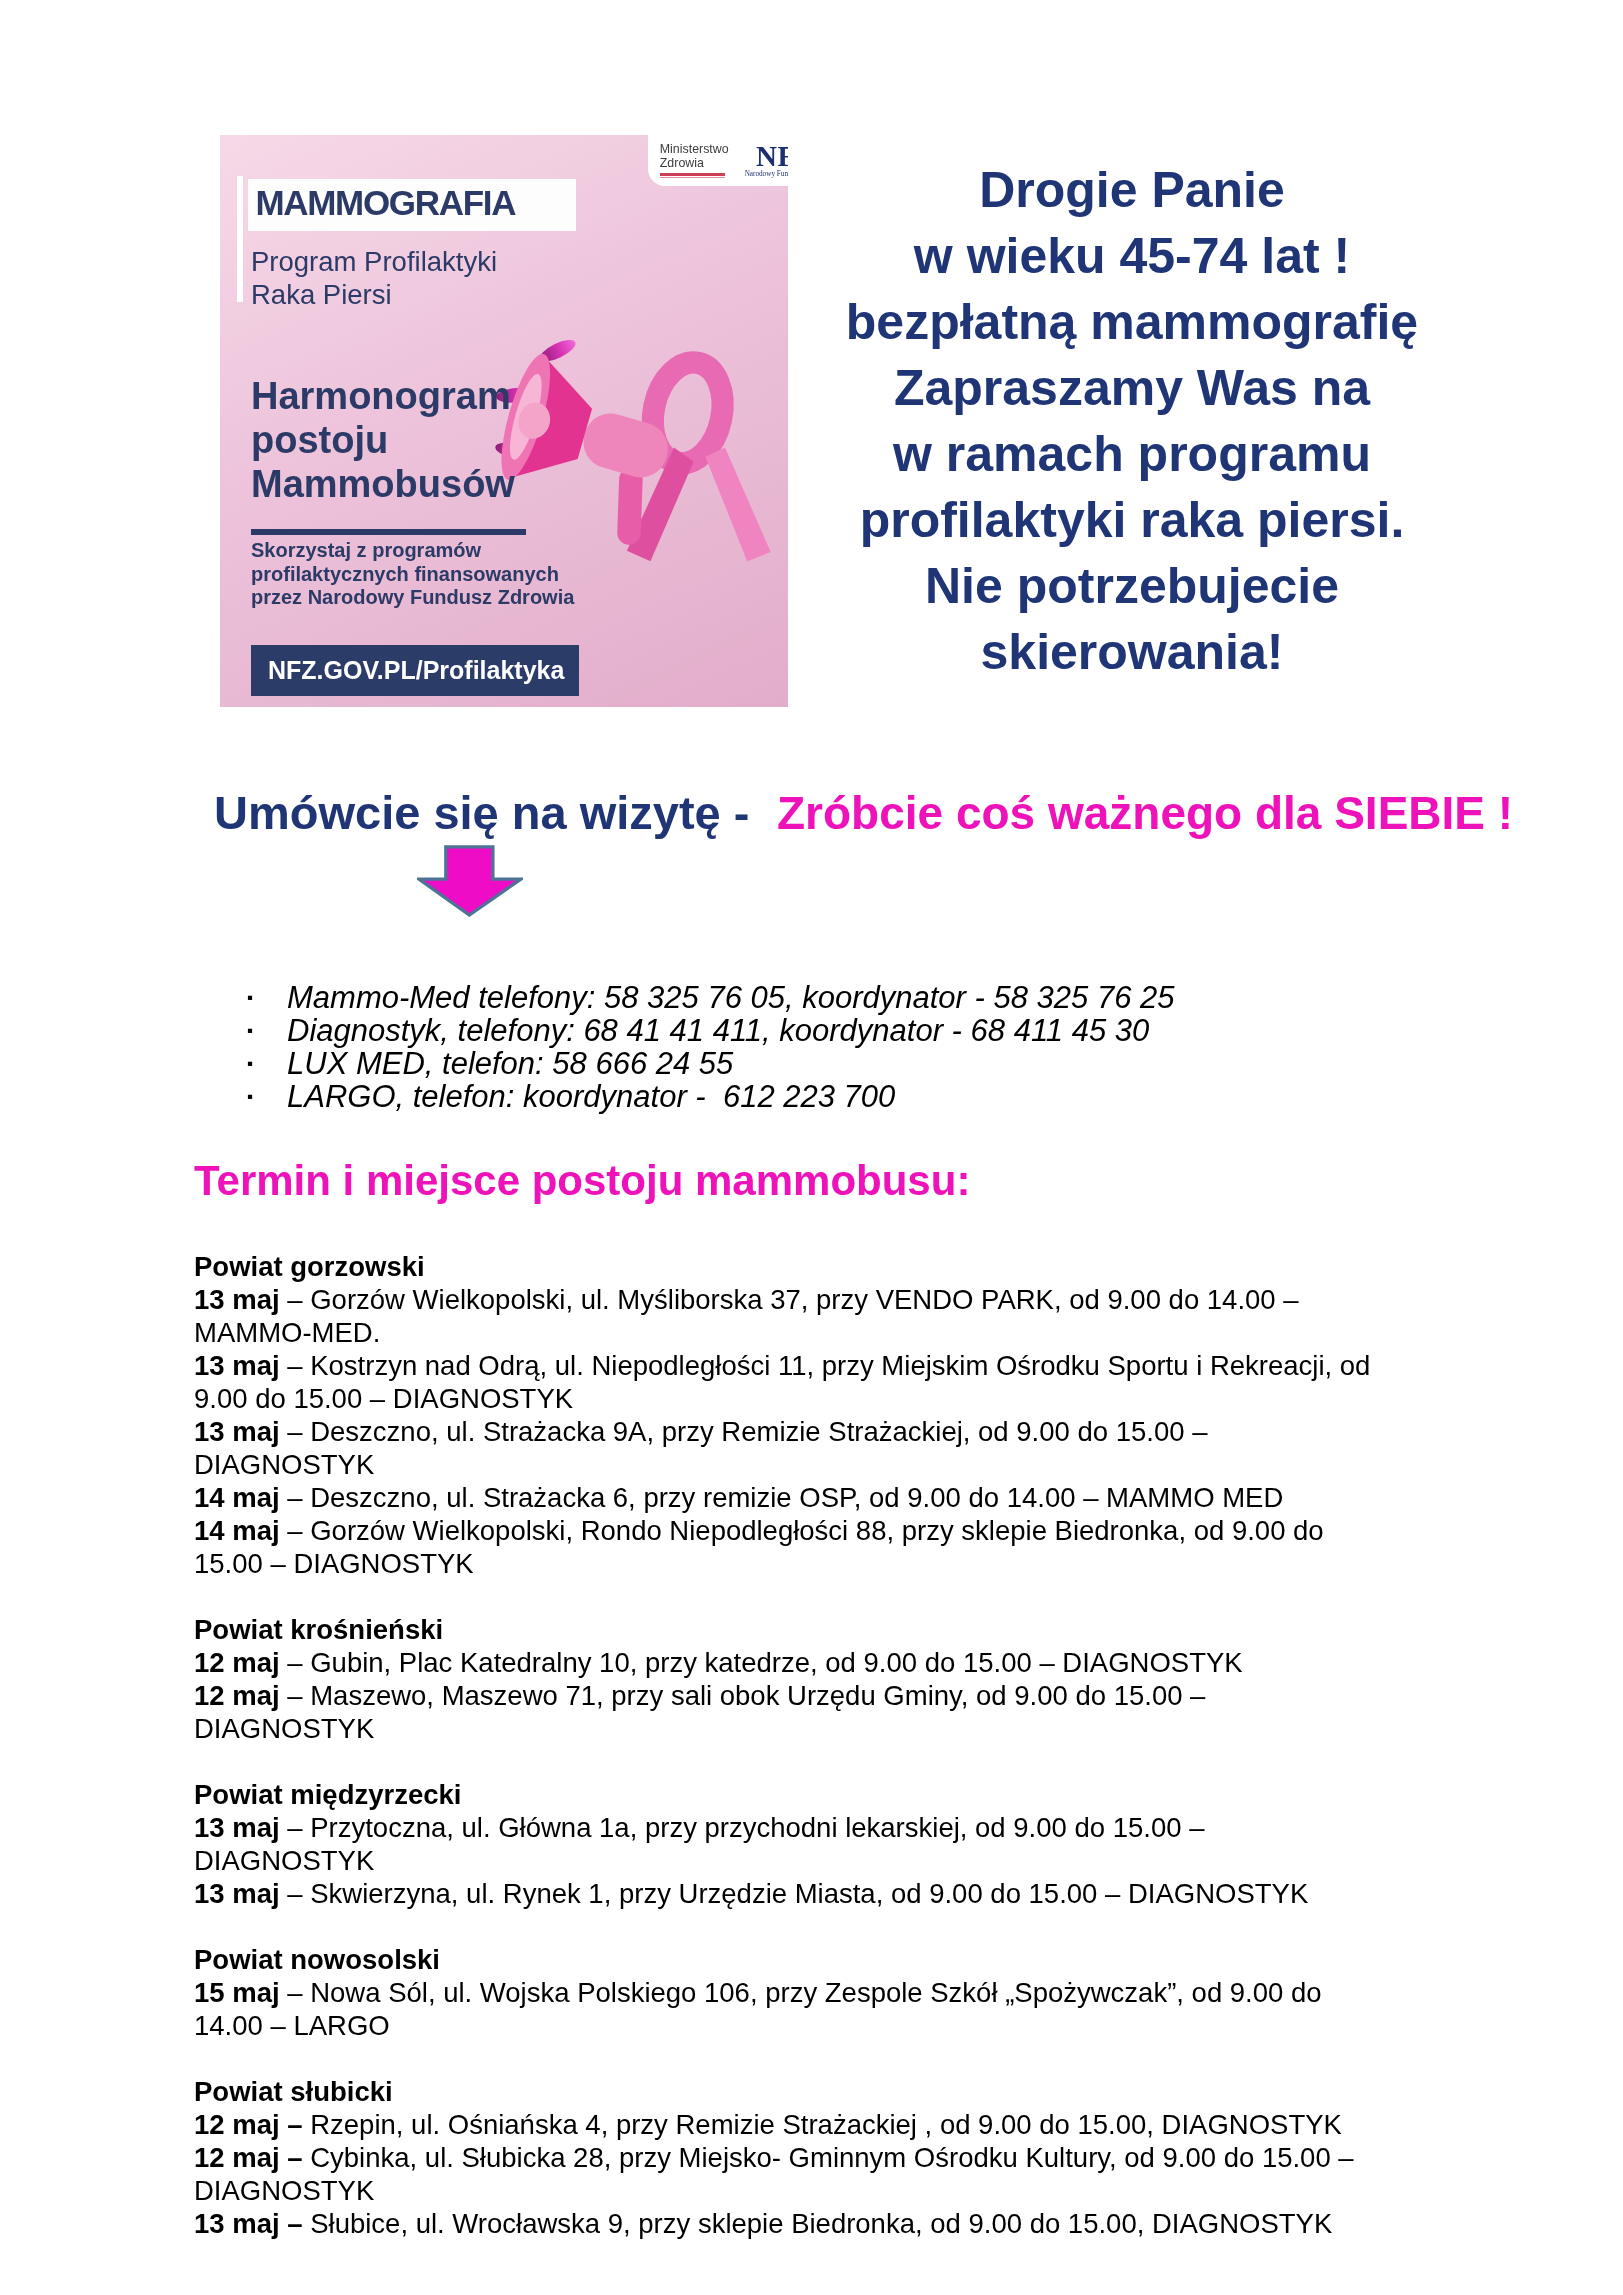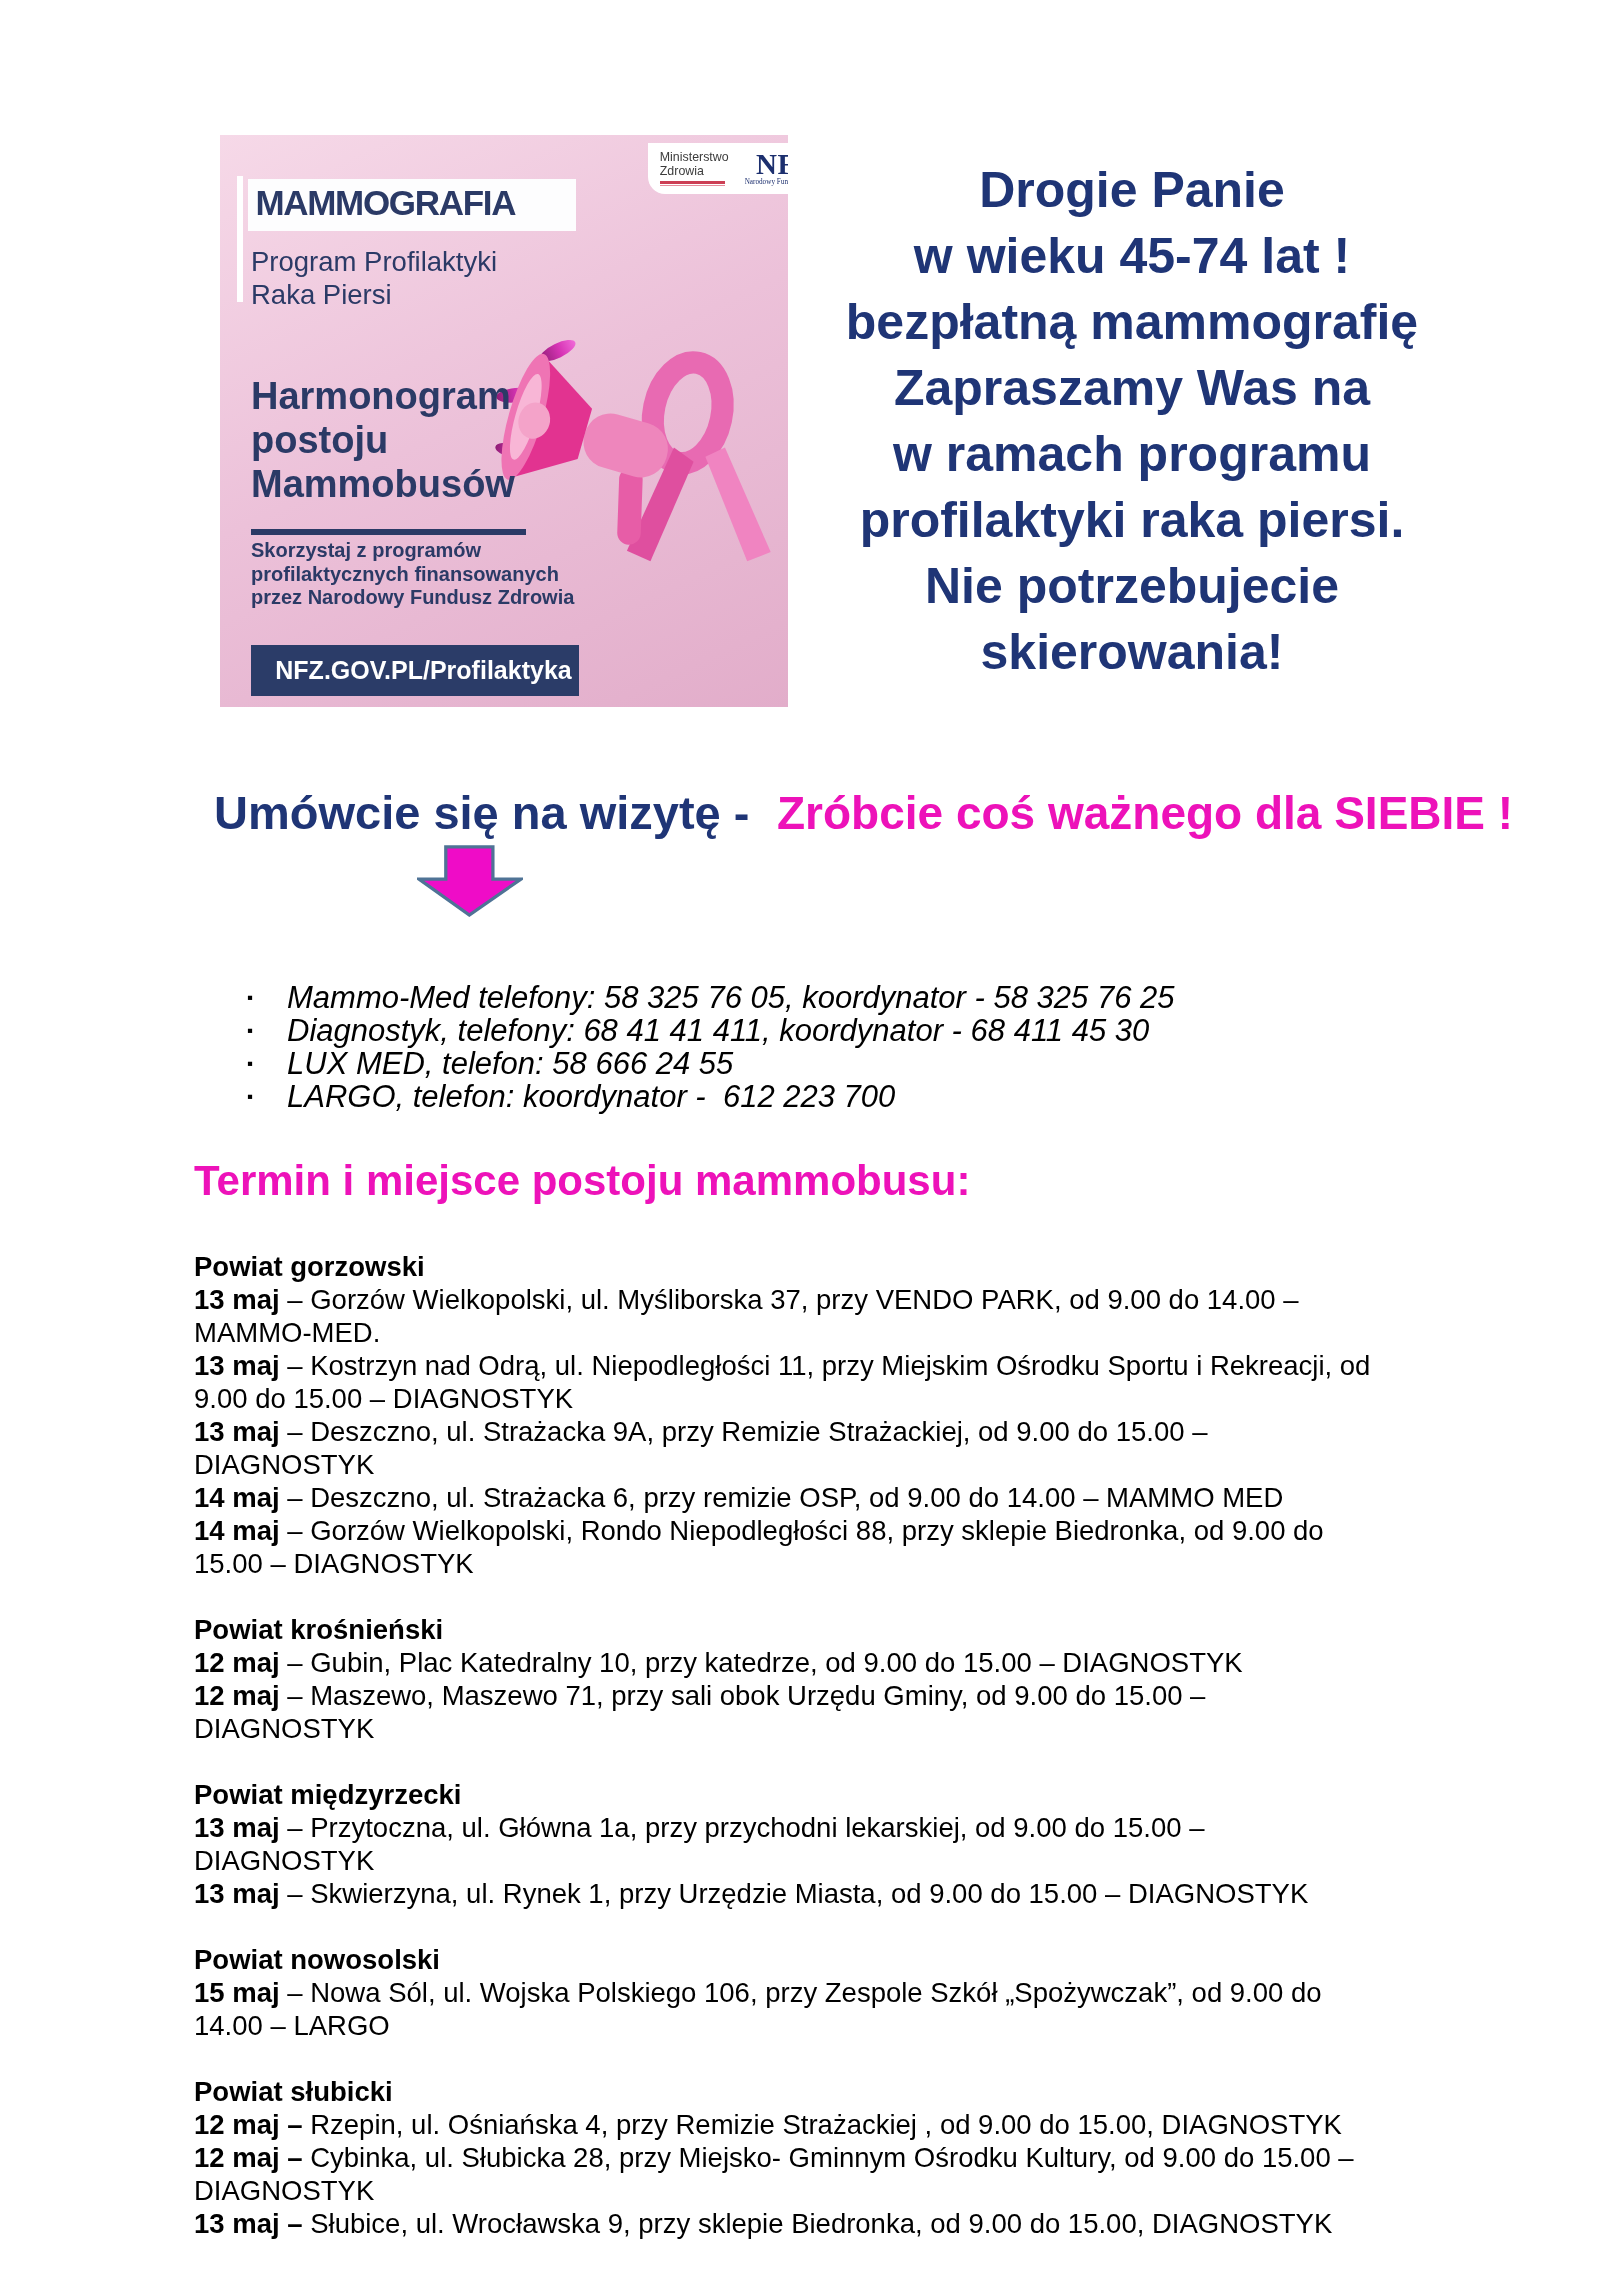--- a/index.html
+++ b/index.html
@@ -27,21 +27,21 @@
     overflow:hidden;
   }
   
   .poster{
     position:absolute;left:220px;top:135px;width:568px;height:572px;
     background:linear-gradient(155deg,var(--poster-bg-light) 0%,var(--poster-bg-mid) 48%,var(--poster-bg-dark) 100%);
     overflow:hidden;
   }
   .illustration{position:absolute;left:0;top:0;width:568px;height:572px;}
   .logo-box{
-    position:absolute;right:0;top:8px;width:140px;height:51px;
+    position:absolute;right:0;top:0;width:140px;height:51px;
     background:#ffffff;border-bottom-left-radius:17px;
     display:flex;align-items:center;gap:16px;padding:3.9px 5.2px 3.9px 11.8px;
   }
   .ministry{display:flex;flex-direction:column;}
   .ministry-line{font-size:12.4px;line-height:13.7px;color:#3c3c3c;font-weight:500;}
   .ministry-underline{width:65px;height:3.3px;background:var(--ministry-red);margin-top:2.6px;}
   .ministry-underline2{width:65px;height:1.3px;background:#e58e9d;margin-top:0.7px;}
   .nfz{display:flex;flex-direction:column;align-items:center;}
   .nfz-abbr{font-family:"Liberation Serif",serif;font-weight:700;font-size:29px;line-height:29px;color:#1c2f6e;letter-spacing:0.7px;}
   .nfz-full{font-family:"Liberation Serif",serif;font-size:7.2px;line-height:7.9px;color:#1c2f6e;white-space:nowrap;}
@@ -53,21 +53,21 @@
   }
   .poster-subtitle{position:absolute;left:31px;top:110px;}
   .poster-subtitle .p-line{font-size:27.5px;line-height:33px;font-weight:400;color:var(--poster-navy);}
   .poster-sched-title{position:absolute;left:31px;top:239px;}
   .poster-sched-title .p-line{font-size:38px;line-height:44px;font-weight:700;color:var(--poster-navy);}
   .poster-divider{position:absolute;left:31px;top:394px;width:275px;height:5.9px;background:var(--poster-navy);}
   .poster-footer{position:absolute;left:31px;top:404px;}
   .poster-footer .p-line{font-size:20px;line-height:23.6px;font-weight:700;color:var(--poster-navy);}
   .url-banner{
     position:absolute;left:31px;top:510px;width:328px;height:51px;background:var(--banner-bg);
-    color:#ffffff;font-weight:700;font-size:25px;line-height:51px;padding-left:17px;white-space:nowrap;text-align:center;
+    color:#ffffff;font-weight:700;font-size:25px;line-height:51px;padding-left:17px;white-space:nowrap;
   }
   
   .headline{
     position:absolute;left:772px;top:157px;width:720px;
     text-align:center;color:var(--navy);font-weight:700;
   }
   .headline-line{font-size:50px;line-height:66px;white-space:nowrap;}
   
   .appointment{position:absolute;left:214px;top:785px;white-space:nowrap;}
   .appt-blue{font-size:47px;font-weight:700;color:var(--navy);}

